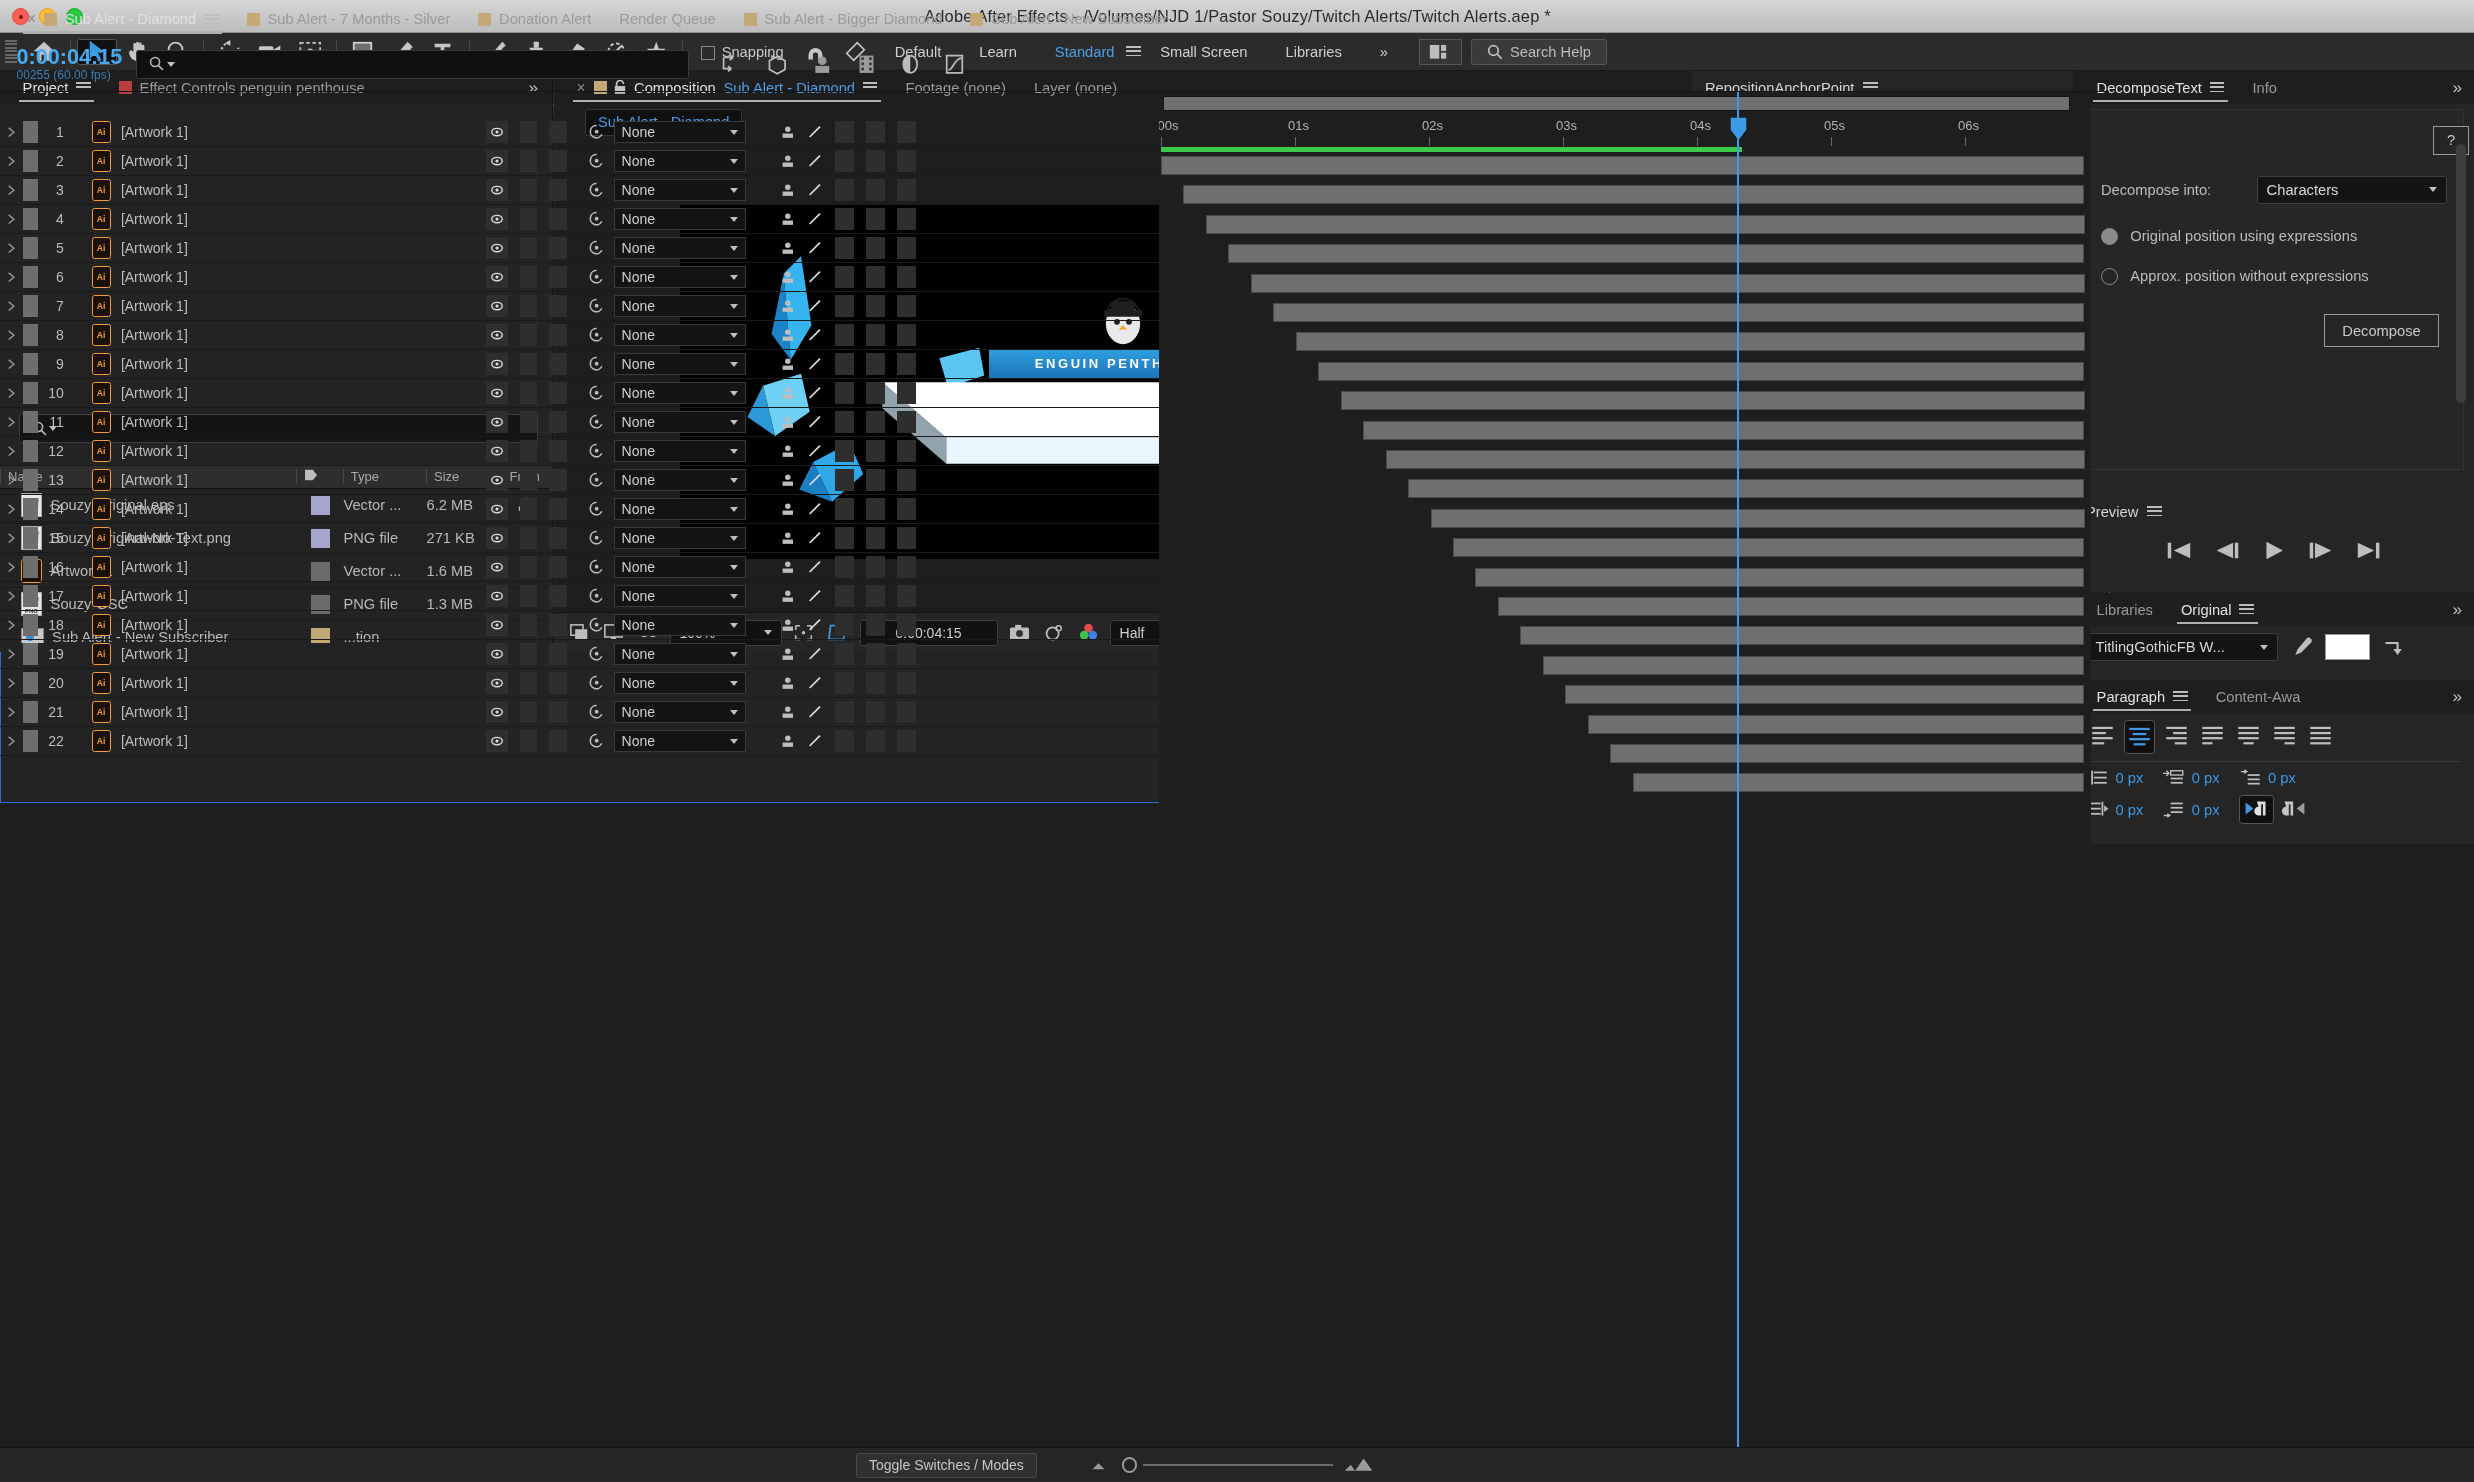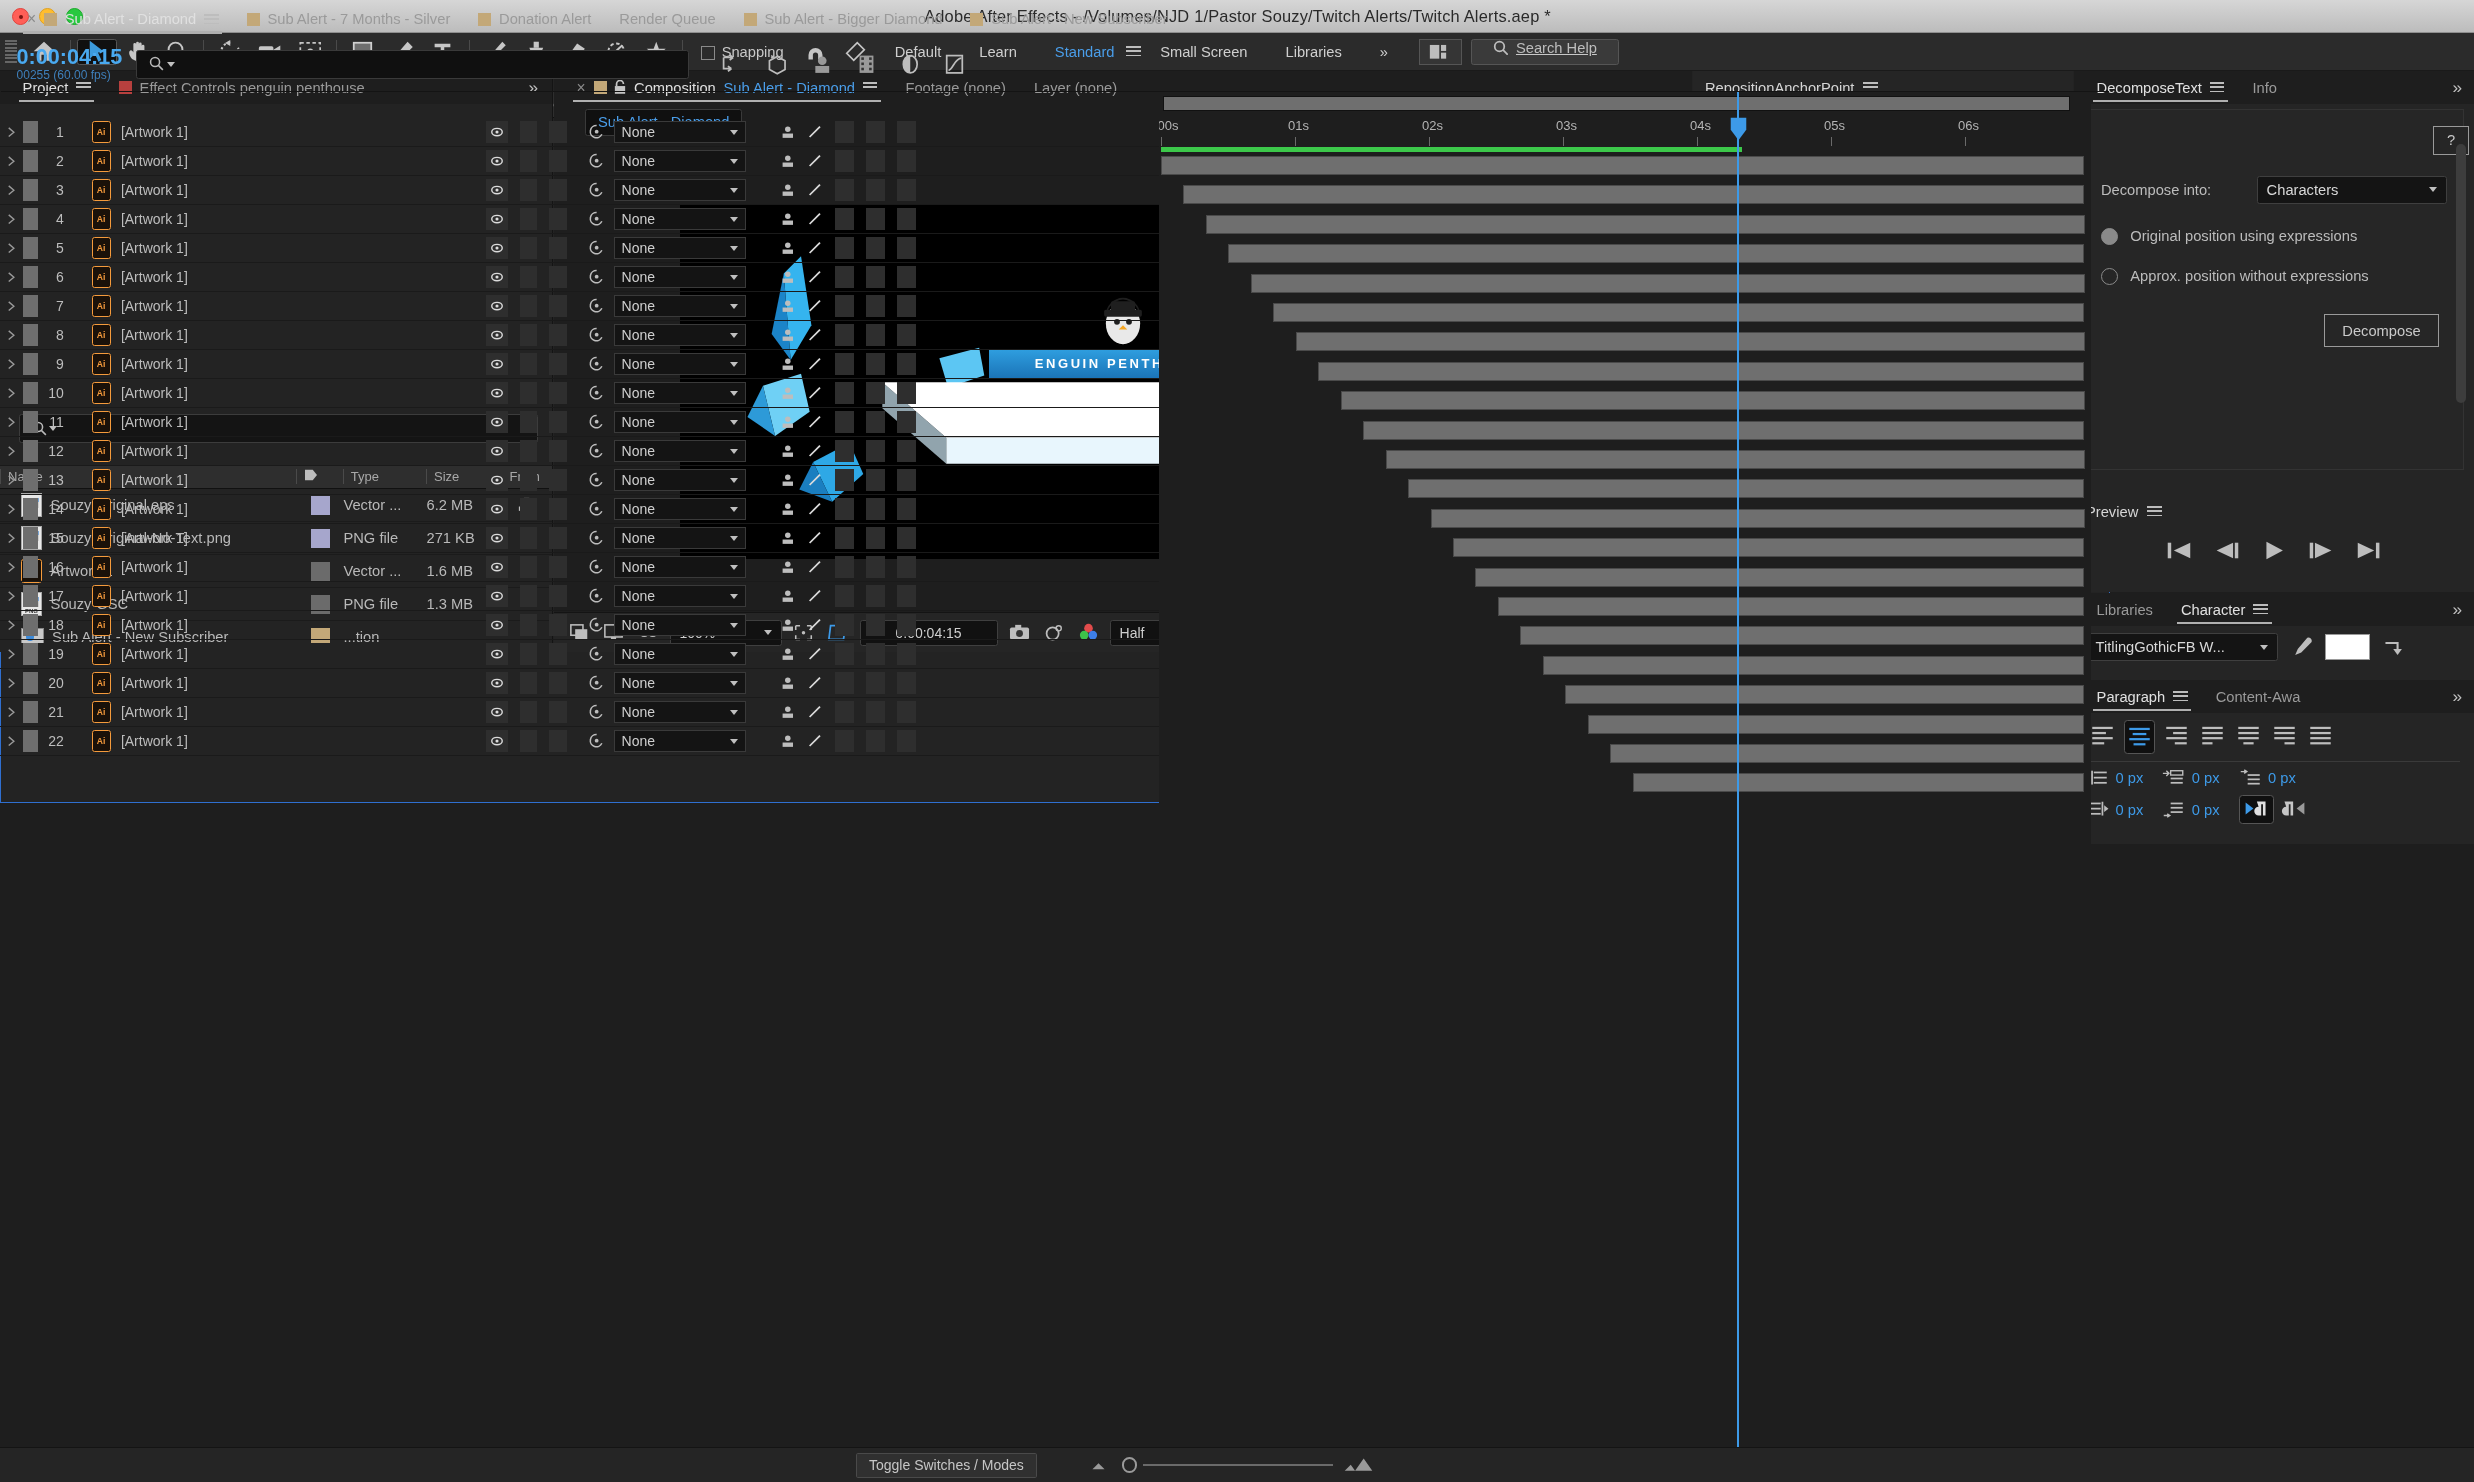--- a/index.html
+++ b/index.html
@@ -28,22 +28,22 @@
   .tbtn { width:40px; height:35px; display:flex; align-items:center; justify-content:center;
     position:relative; }
   .tbtn.sel { background:#101010; border:0.9px solid #555; border-radius:2.6px; }
   .tsep { width:0.9px; height:24px; background:#4a4a4a; margin:0 6px; }
   .corner::after{ content:""; position:absolute; right:4.3px; bottom:4.3px;
     border-left:5.2px solid transparent; border-bottom:5.2px solid #b0b0b0;}
   .tb-label { font-size:14.7px; color:#cfcfcf; padding:0 19px; white-space:nowrap;}
   .tb-label.blue { color:#4a9eea; }
   .snapbox { display:flex; align-items:flex-end; gap:7px; padding:0 12px; font-size:14.7px;}
   .cbx { width:14px; height:14px; border:0.9px solid #8a8a8a; background:#2b2b2b;}
-  .searchhelp { display:flex; align-items:flex-start; gap:7.8px; background:#3a3a3a;
-     border:0.9px solid #555; border-radius:2.6px; height:26px; padding:0 21px; margin-left:8.6px;text-decoration:underline;}
+  .searchhelp { display:flex; align-items:center; gap:7.8px; background:#3a3a3a;
+     border:0.9px solid #555; border-radius:2.6px; height:26px; padding:0 15px; margin-left:8.6px;}
   .searchhelp span { font-size:14.7px; color:#bdbdbd;}
 
   
   .panel { position:absolute; background:#252525; }
   .ptabs { height:33px; display:flex; align-items:center; background:#1e1e1e;
      padding-left:8.6px; gap:0; }
   .ptab { display:flex; align-items:center; gap:7.8px; height:33px; padding:0 14px;
      font-size:14.7px; color:#9a9a9a; position:relative; white-space:nowrap;}
   .ptab.active { color:#e0e0e0; }
   .ptab.active::after { content:""; position:absolute; left:10.4px; right:10.4px; bottom:1.7px;
@@ -773,21 +773,21 @@
       </svg>
   </div>
 </div>
 
 <div class="panel" id="charp">
   <div class="ptabs">
     <div class="ptab">
       <span>Libraries</span>
     </div>
     <div class="ptab active">
-      <span>Character</span>
+      <span>Original</span>
       <span class="ham"></span>
     </div>
     <div style="margin-left:auto;padding-right:12px;font-size:17.3px;color:#c0c0c0">»</div>
   </div>
   <div class="row" style="padding:7px 10.4px 0 12px">
     <div class="dsel" style="width:192px">
       <span>TitlingGothicFB W...</span>
       <span class="chev"></span>
     </div>
     <svg width="22.5" height="22.5" viewBox="0 0 26 26">

